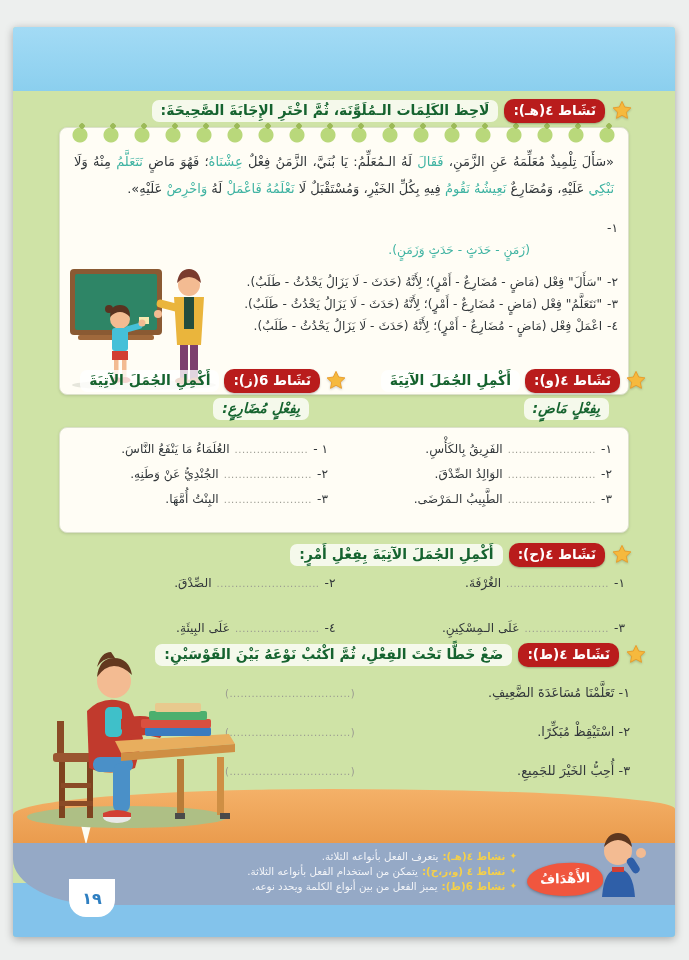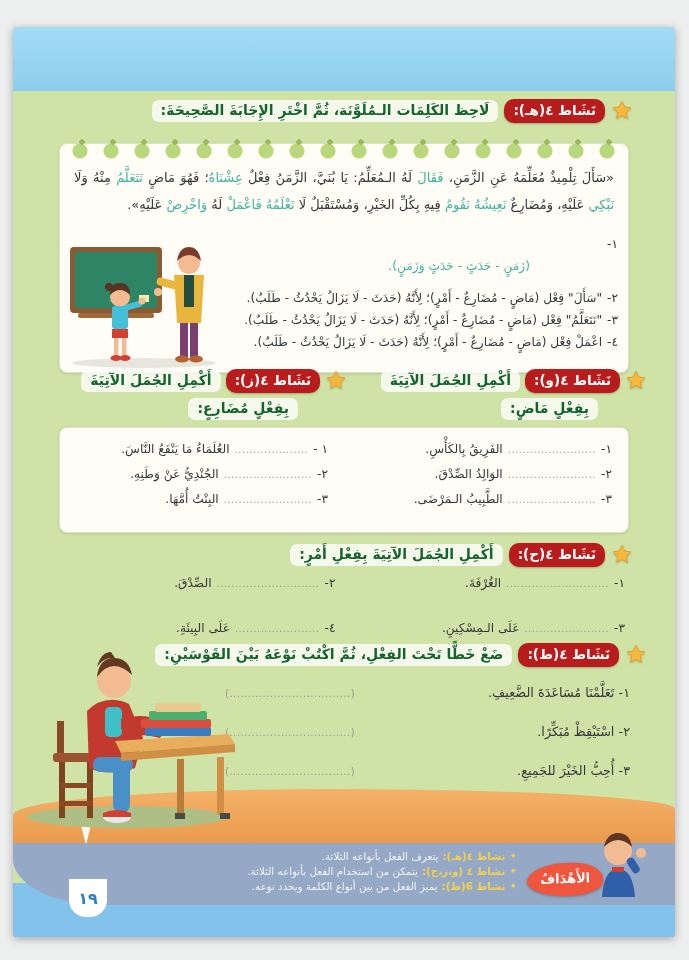--- a/index.html
+++ b/index.html
@@ -19,42 +19,42 @@
            padding:3px 9px 5px; border-radius:10px; white-space:nowrap;
            box-shadow:0 1px 2px rgba(0,0,0,.25); }
   .pill { color:#15632f; font-weight:bold; font-size:14px;
           background:rgba(255,255,255,.78); padding:2px 9px 4px; border-radius:7px;
           white-space:nowrap;text-align:center; }
 
   .act-e { top:72px; right:42px; }
 
   .card { position:absolute; background:#fffdf5; border:1px solid #dce1cb;
           border-radius:8px; box-shadow:0 1px 3px rgba(0,0,0,.13); }
-  .card1 { right:46px; left:46px; top:116px; height:230px; }
+  .card1 { right:46px; left:46px; top:100px; height:268px; }
   .spiral { position:absolute; top:-7px; left:12px; right:12px; height:22px;
     background:
       radial-gradient(circle at 10px 5px, #9cba58 2.5px, transparent 3px),
       radial-gradient(circle at 8px 14px, #b9d87b 7px, transparent 8px);
     background-size:31px 22px; background-repeat:repeat-x; }
 
   .paragraph { position:absolute; top:20px; right:14px; left:14px;
                font-size:13px; line-height:2.1; color:#33383b; text-align:justify;
                white-space:pre-wrap; direction:rtl; }
   .hl { color:#3fb3a2; }
 
   .items-e { position:absolute; top:93px; right:10px; left:160px; font-size:12.2px; color:#33383b; }
   .item-row { display:flex; gap:5px; margin-bottom:8px; white-space:nowrap; direction:rtl; }
   .item-num { flex:0 0 auto; }
   .line2 { margin-right:88px; margin-bottom:18px; white-space:nowrap; }
 
   .classroom { position:absolute; left:8px; bottom:3px; width:152px; height:132px; }
 
   .hdr2 { position:absolute; width:300px; direction:rtl; z-index:2; }
   .hdr2 .row1 { display:flex; align-items:center; gap:5px; }
-  .hdr2 .row2 { margin-top:5px; margin-right:49px; width:fit-content; }
+  .hdr2 .row2 { margin-top:5px; margin-right:38px; width:fit-content;font-style:italic; }
   .hdr2.rgt { top:342px; right:28px; }
   .hdr2.lft { top:342px; right:328px; }
 
   .card2 { right:46px; left:46px; top:400px; height:106px; display:flex; direction:rtl; }
   .card2 .col { flex:1; padding:14px 16px 0 6px; }
   .fill-row { display:flex; align-items:baseline; gap:5px; font-size:12.2px; color:#33383b;
               margin-bottom:11px; white-space:nowrap; direction:rtl; }
   .dots { color:#9a9a90; font-size:10px; letter-spacing:.5px; }
 
   .act-j { top:516px; right:42px; }
@@ -86,21 +86,21 @@
               white-space:nowrap; }
   .obj-star { color:#f5d04a; font-size:9px; }
   .obj-label { color:#f5d04a; font-weight:bold; }
 
   .obj-badge { position:absolute; top:20px; right:72px; background:#f0563e; color:#fff;
                font-weight:bold; font-size:13px; padding:8px 13px 10px;
                border-radius:55% 45% 50% 60%/60% 55% 45% 50%; transform:rotate(-2deg);
                box-shadow:0 1px 3px rgba(0,0,0,.3); z-index:3; white-space:nowrap; }
   .objboy { position:absolute; top:-16px; right:24px; width:60px; height:72px; z-index:3; }
 
-  .pagetab { position:absolute; top:852px; left:56px; width:38px; height:38px; background:#fff;
+  .pagetab { position:absolute; top:852px; left:56px; width:46px; height:38px; background:#fff;
              border-radius:0 0 17px 17px; color:#2f7fc1; font-weight:bold; font-size:16px;
              display:flex; align-items:center; justify-content:center; z-index:4; }
 </style>
 </head>
 <body>
 
 <div class="stage">
   <div class="page">
     <div class="topband"></div>
 
@@ -176,21 +176,21 @@
         <span class="pill">أَكْمِلِ الجُمَلَ الآتِيَةَ</span>
       </div>
       <div class="row2 pill">بِفِعْلٍ مَاضٍ:</div>
     </div>
 
     <div class="hdr2 lft">
       <div class="row1">
         <svg class="star" viewBox="0 0 24 24">
           <path d="M12 1.5 l2.9 6.2 6.8 .9 -5 4.7 1.3 6.7 -6 -3.3 -6 3.3 1.3 -6.7 -5 -4.7 6.8 -.9 z" fill="#f6b93d" stroke="#e89a27" stroke-width="1"></path>
           </svg>
-        <span class="badge">نَشَاط ٤(ز):</span>
+        <span class="badge">نَشَاط 6(ز):</span>
         <span class="pill">أَكْمِلِ الجُمَلَ الآتِيَةَ</span>
       </div>
       <div class="row2 pill">بِفِعْلٍ مُضَارِعٍ:</div>
     </div>
 
     <div class="card card2">
       <div class="col">
         <div class="fill-row">
           <span>١-</span>
           <span class="dots">........................</span>

